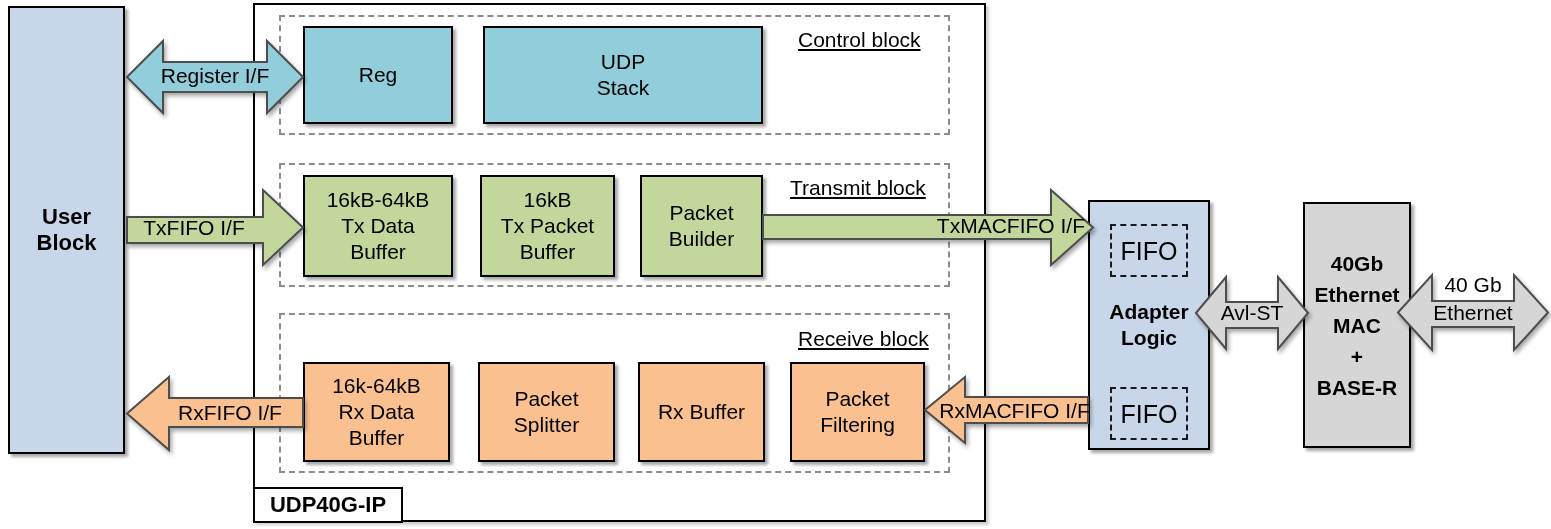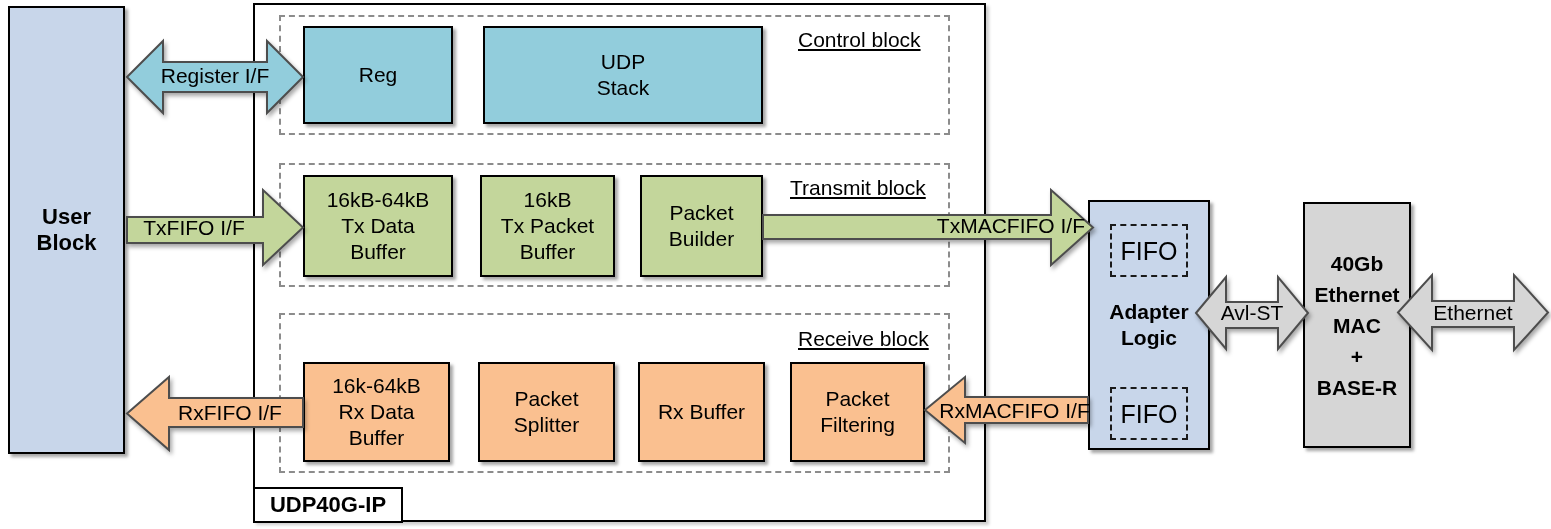--- a/index.html
+++ b/index.html
@@ -175,16 +175,17 @@
     <svg width="112" height="72" viewBox="0 0 112 72">
       <polygon class="fill-gray" points="0,36 30,0 30,25 82,25 82,0 112,36 82,72 82,51 30,51 30,72"></polygon>
     </svg>
     <div class="arrow-label" style="left:0; right:0; top:24px; text-align:center;">Avl-ST</div>
   </div>
 
   <div class="arrow" style="left:1398px; top:275px; width:150px; height:75px;">
     <svg width="150" height="75" viewBox="0 0 150 75">
       <polygon class="fill-gray" points="0,37.5 34,0 34,26 116,26 116,0 150,37.5 116,75 116,52 34,52 34,75"></polygon>
     </svg>
+    <div class="arrow-label" style="left:0; right:0; top:-2px; text-align:center;"><span class="whitebg">40 Gb</span></div>
     <div class="arrow-label" style="left:0; right:0; top:26px; text-align:center;">Ethernet</div>
   </div>
 
 </div>
 
 </body></html>

